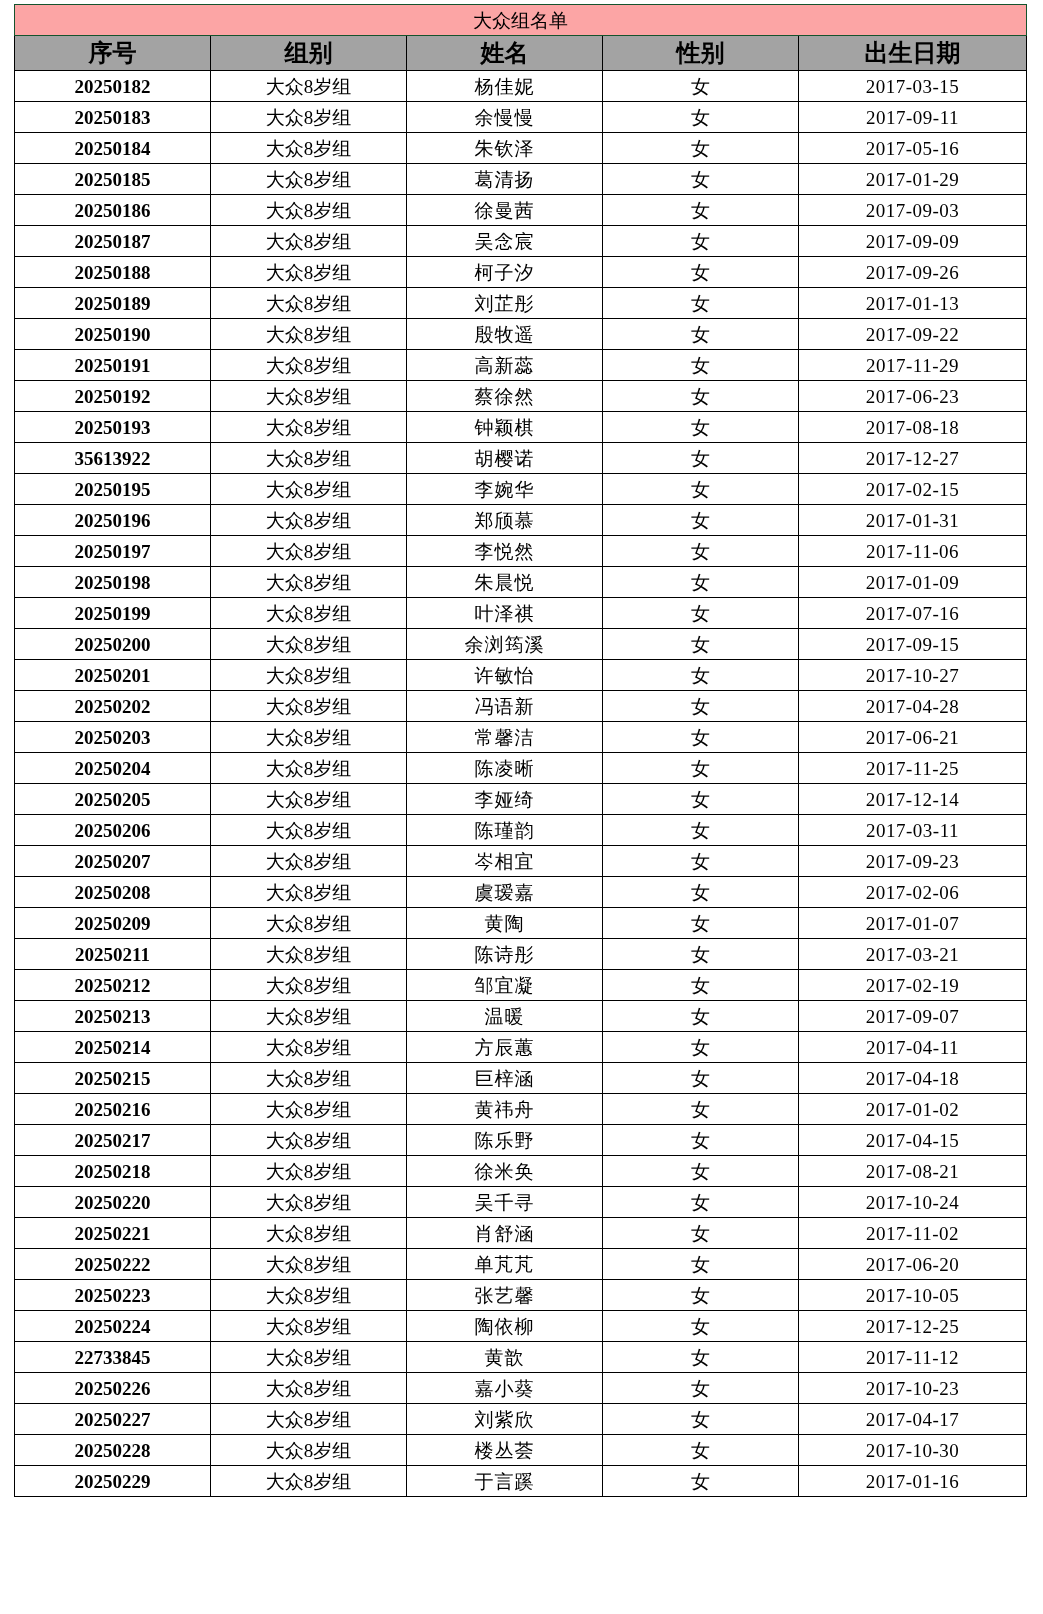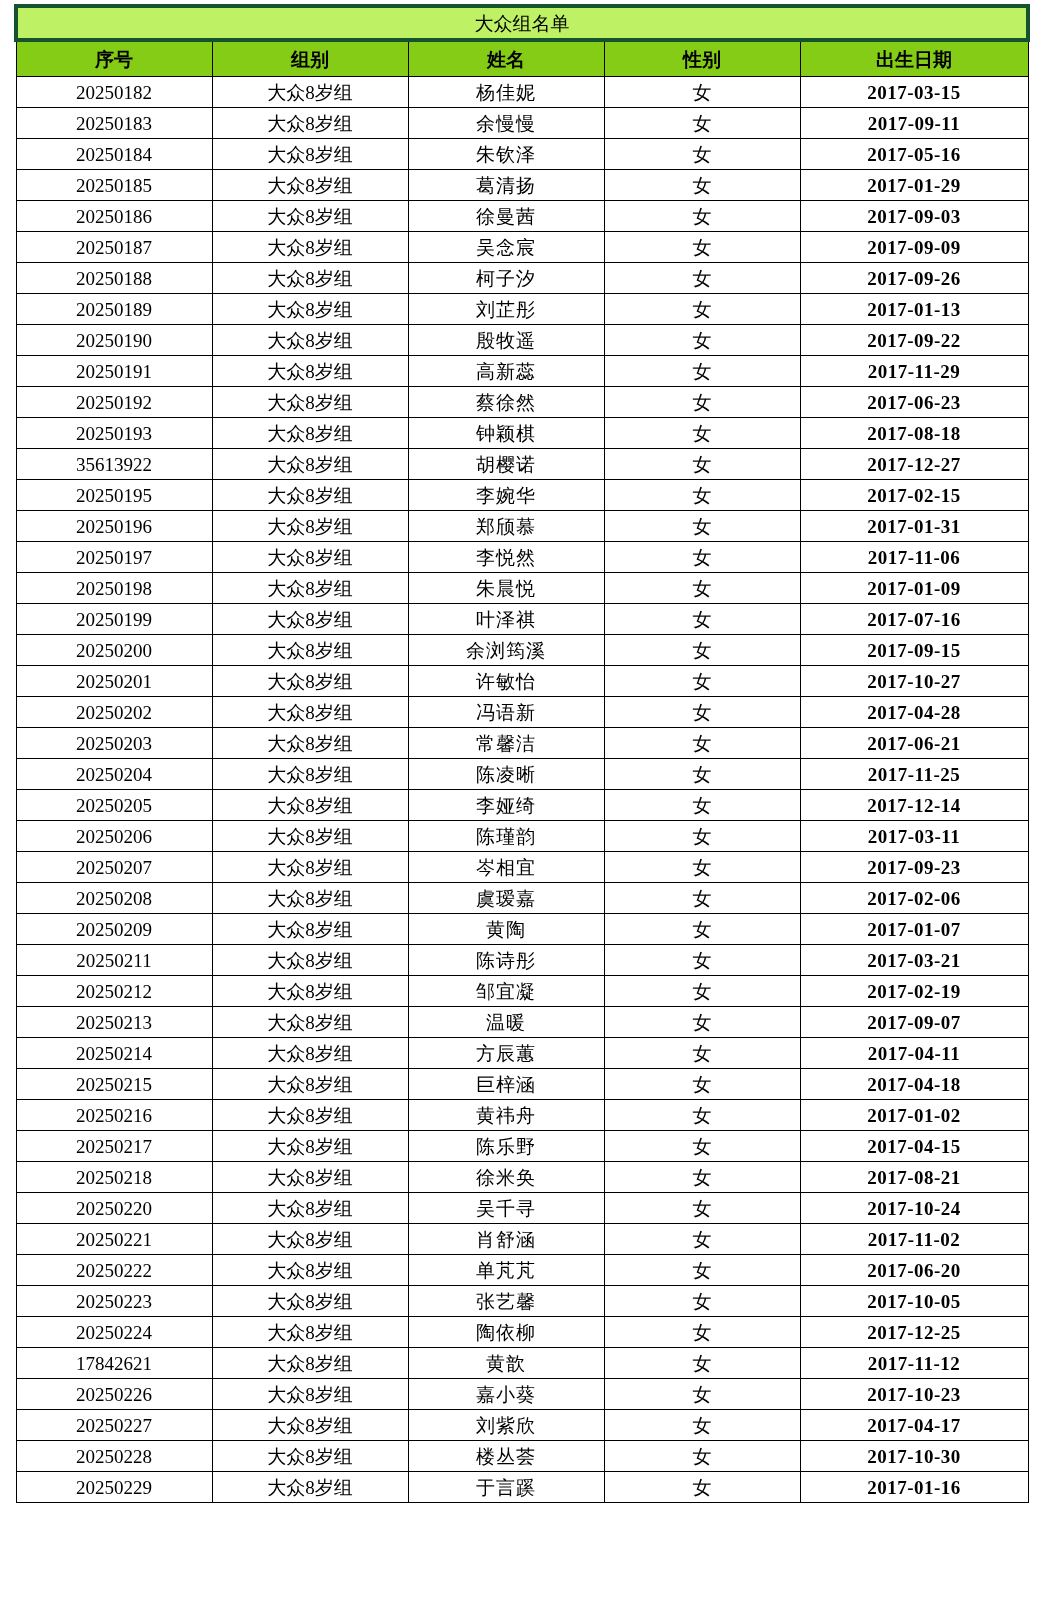--- a/index.html
+++ b/index.html
@@ -28,41 +28,41 @@
     text-align: center;
     vertical-align: middle;
     font-size: 19px;
     line-height: 1;
     height: 30px;
     padding: 0;
     white-space: nowrap;
     color: #000000;
   }
   tr.title-row td {
-    border: 4px solid #14532d;
+    border: 1px solid #14532d;
     font-size: 19px;
     height: 30px;
-    background: #bef264;
+    background: #fca5a5;
   }
   tr.header-row td {
-    background: #84cc16;
+    background: #a3a3a3;
     font-weight: bold;
-    font-size: 19px;
+    font-size: 24px;
     height: 34px;
   }
   col.c-id    { width: 196px; }
   col.c-group { width: 196px; }
   col.c-name  { width: 196px; }
   col.c-sex   { width: 196px; }
   col.c-birth { width: 228px; }
-  .cell-id    { font-size: 20px; }
+  .cell-id    { font-size: 20px; font-weight: bold; }
   .cell-group { font-size: 20px; }
   .cell-name  { font-size: 21px; letter-spacing: 1px; }
   .cell-sex   { font-size: 20px; }
-  .cell-birth { font-size: 20px; letter-spacing: 0.5px; font-weight: bold; }
+  .cell-birth { font-size: 20px; letter-spacing: 0.5px; }
 </style>
 </head>
 <body>
 
 <div class="page">
   <table class="roster">
     <colgroup>
       <col class="c-id">
         <col class="c-group">
         <col class="c-name">
@@ -361,21 +361,21 @@
           <td class="cell-birth">2017-10-05</td>
         </tr>
         <tr>
           <td class="cell-id">20250224</td>
           <td class="cell-group">大众8岁组</td>
           <td class="cell-name">陶依柳</td>
           <td class="cell-sex">女</td>
           <td class="cell-birth">2017-12-25</td>
         </tr>
         <tr>
-          <td class="cell-id">17842621</td>
+          <td class="cell-id">22733845</td>
           <td class="cell-group">大众8岁组</td>
           <td class="cell-name">黄歆</td>
           <td class="cell-sex">女</td>
           <td class="cell-birth">2017-11-12</td>
         </tr>
         <tr>
           <td class="cell-id">20250226</td>
           <td class="cell-group">大众8岁组</td>
           <td class="cell-name">嘉小葵</td>
           <td class="cell-sex">女</td>

